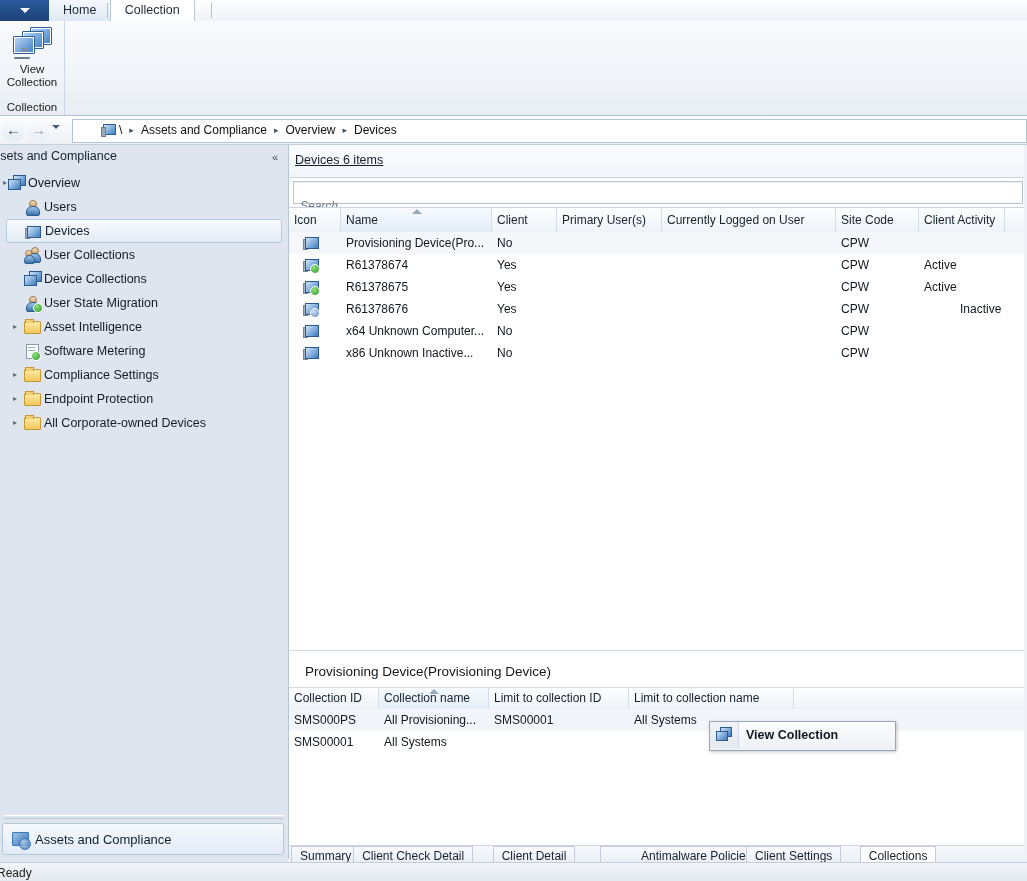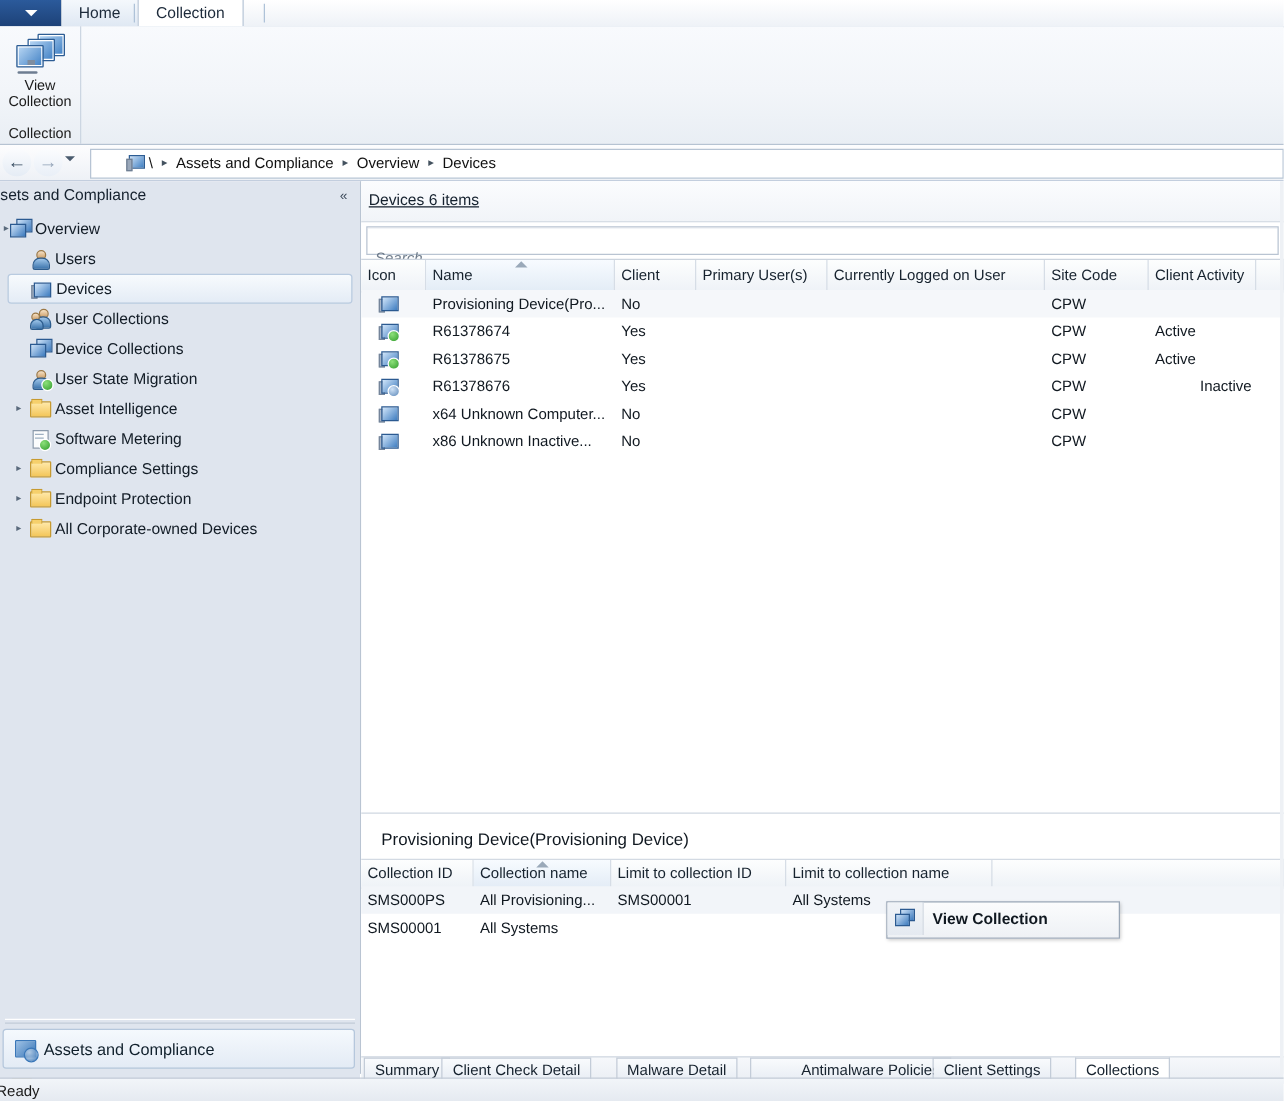--- a/index.html
+++ b/index.html
@@ -482,21 +482,21 @@
       <div style="position:absolute;left:0px;top:4px;width:10px;height:8px;border:1px solid #2b5a91;background:linear-gradient(135deg,#cfe3f8,#3b79bd);"></div>
     </div>
     <div class="ctx-lbl">View Collection</div>
   </div>
 
   <div class="tabstrip">
     <div class="tabstrip-bg"></div>
     <div id="btabs-host">
         <div class="btab inactive" style="left: 2px;">Summary</div>
         <div class="btab inactive" style="left: 64.15px;">Client Check Detail</div>
-        <div class="btab inactive" style="left: 203.7px;">Malware Detail</div>
+        <div class="btab inactive" style="left: 203.7px;">Client Detail</div>
         <div class="btab inactive" style="left: 311px; padding-left: 40px;">Antimalware Policies</div>
         <div class="btab inactive" style="left: 457px;">Client Settings</div>
         <div class="btab active" style="left: 570.75px;">Collections</div>
       </div>
   </div>
 
   <div class="statusbar">
     <div class="status-txt">Ready</div>
   </div>
 

